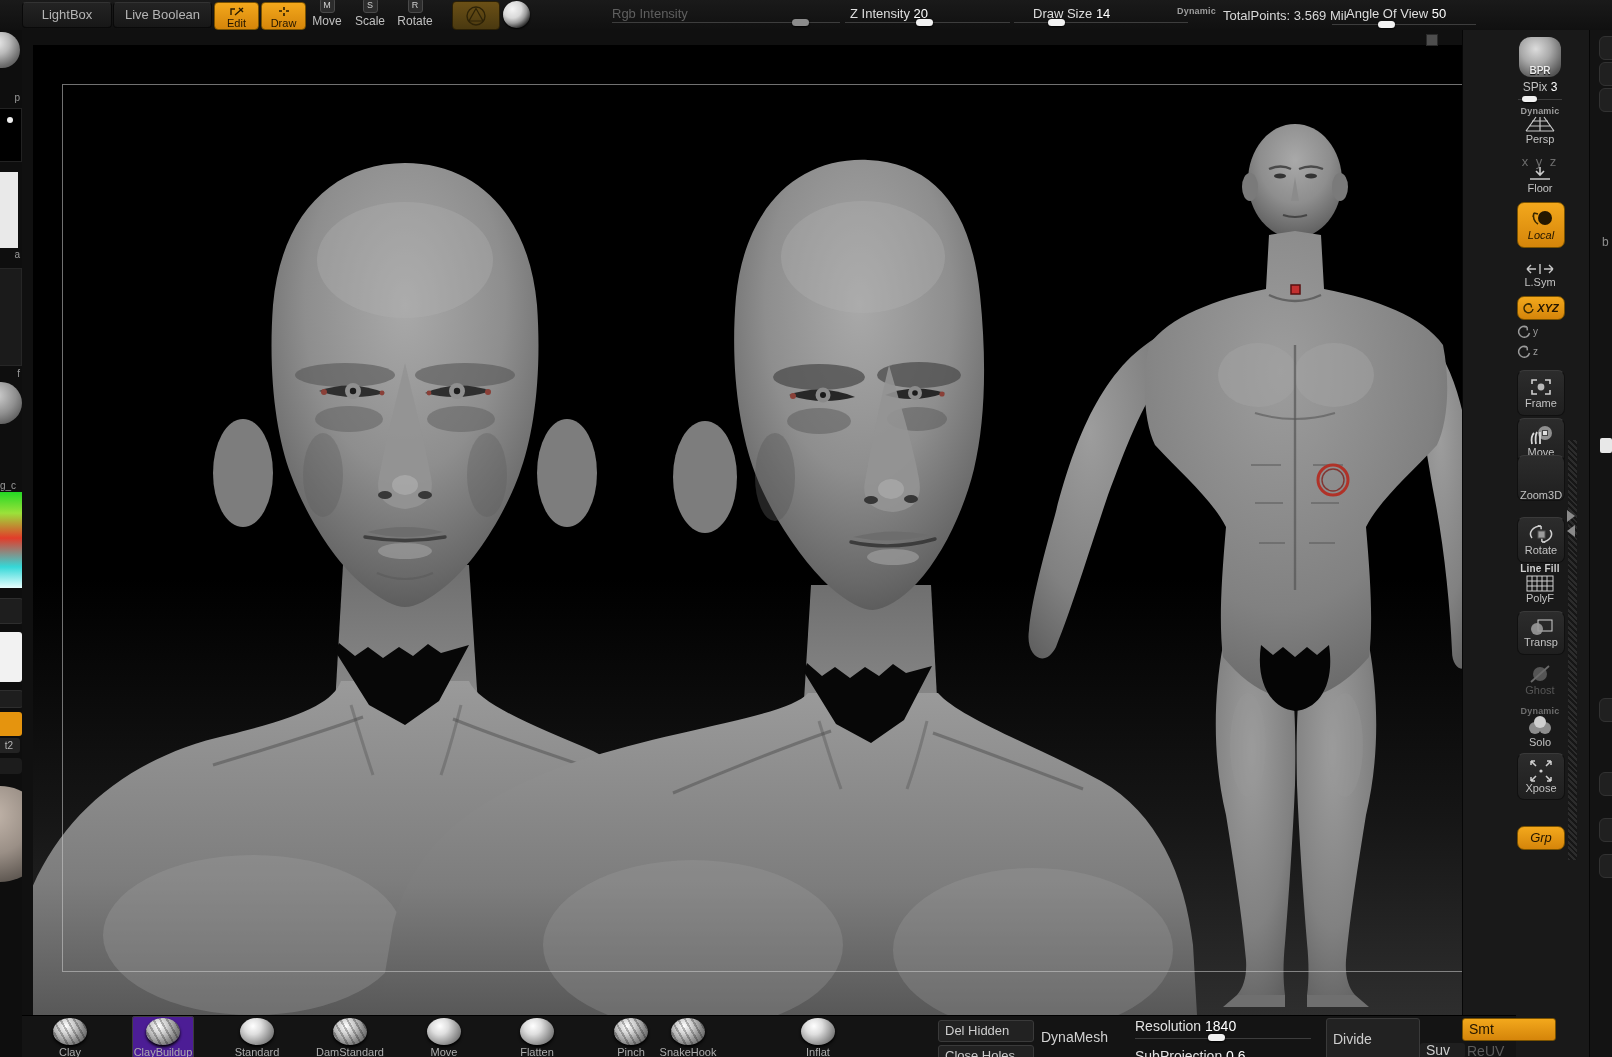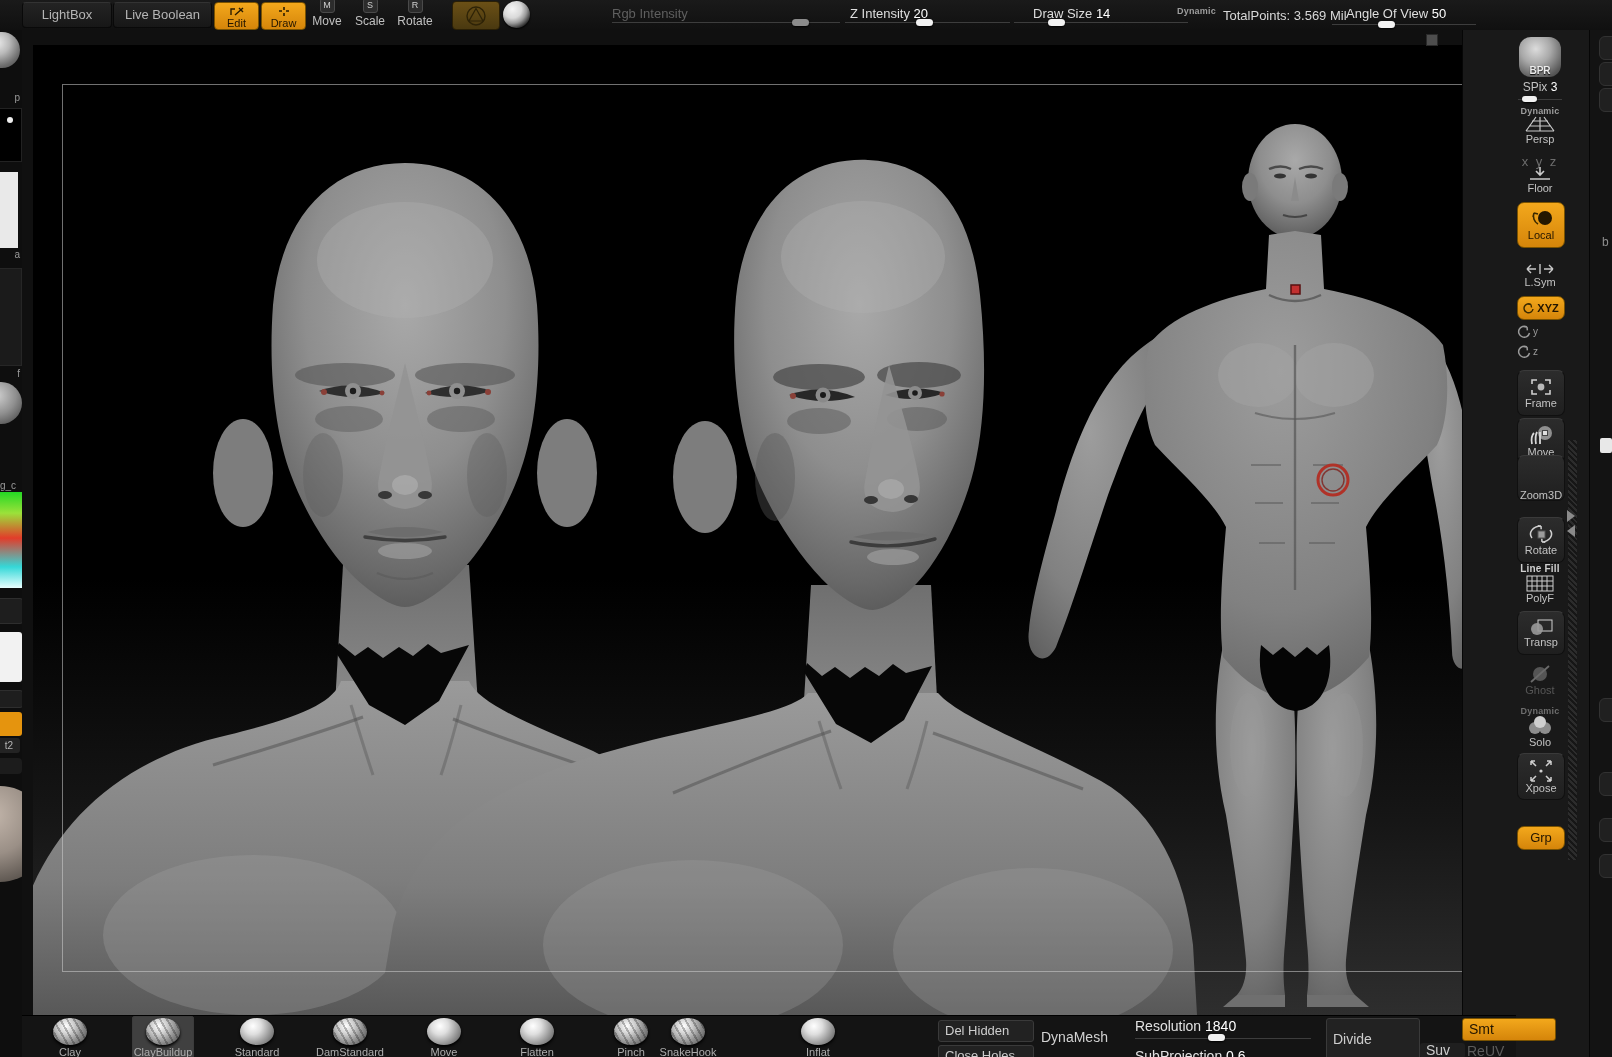--- a/index.html
+++ b/index.html
@@ -30,31 +30,31 @@
   #canvasdoc{left:11px;top:15px;width:1447px;height:970px;background:linear-gradient(180deg,#000 0%,#000 55%,#161616 80%,#2e2e2e 100%);}
   #framerect{left:29px;top:39px;width:1411px;height:886px;border:1px solid rgba(205,205,205,.55);}
   #resize-handle{left:1404px;top:4px;width:10px;height:10px;background:#4d4d4d;border:1px solid #2a2a2a;}
   
   #rightpanel{left:1462px;top:30px;width:150px;height:1027px;background:#191919;border-left:1px solid #060606;}
   .rp-item{left:54px;width:46px;display:flex;flex-direction:column;align-items:center;}
   .rp-label{font-size:11px;color:#c2c2c2;line-height:12px;}
   .rp-btn{background:linear-gradient(#2c2c2c,#1f1f1f);border:1px solid #101010;border-top-color:#3a3a3a;border-radius:7px;
           justify-content:center;}
   .rp-orange{background:linear-gradient(#f3a81c,#d5850a);border:1px solid #7a5200;}
-  .rp-orange .rp-label{color:#221500;}
+  .rp-orange .rp-label{color:#221500;font-style:italic;}
   .rp-dim .rp-label{color:#565656;}
   .hatch{left:105px;top:410px;width:9px;height:420px;
          background:repeating-linear-gradient(45deg,#2c2c2c 0 2px,#161616 2px 4px);}
   .tri{width:0;height:0;}
   #rightedge{left:126px;top:0;width:24px;height:1027px;background:#131313;border-left:1px solid #060606;overflow:hidden;}
   .re-chip{left:9px;width:28px;height:22px;background:#202020;border:1px solid #323232;border-radius:6px;}
   
   #bottombar{left:22px;top:1015px;width:1494px;height:42px;background:#141414;border-top:1px solid #000;}
   .brush{top:0;width:62px;height:42px;display:flex;flex-direction:column;align-items:center;}
-  .brush.sel{background:#404040;border-radius:3px;box-shadow:inset 0 0 0 1px #3c3c3c;}
+  .brush.sel{background:#4c1d95;border-radius:3px;box-shadow:inset 0 0 0 1px #3c3c3c;}
   .brush .ball{width:34px;height:34px;margin-top:2px;border-radius:50%;
      background:radial-gradient(circle at 38% 30%,#ffffff,#dedede 30%,#9a9a9a 62%,#565656 95%);box-shadow:0 2px 3px #000;}
   .brush .ridged{background:radial-gradient(circle at 38% 30%,#fff,#d0d0d0 28%,#8d8d8d 60%,#4e4e4e 95%),
      repeating-linear-gradient(60deg,rgba(0,0,0,.25) 0 2px,transparent 2px 6px);background-blend-mode:multiply;}
   .brush .lbl{font-size:11px;color:#adadad;margin-top:1px;white-space:nowrap;}
   .bb-btn{background:#222;border:1px solid #3a3a3a;border-radius:3px;font-size:13px;color:#cdcdcd;padding:0 6px;}
   .bb-slider-label{font-size:14px;color:#e2e2e2;white-space:nowrap;}
   .bb-orange{background:linear-gradient(#f3a81c,#d5850a);border:1px solid #7a5200;color:#221500;border-radius:3px;font-size:14px;padding:0 6px;}
   svg{display:block;}
 </style>

